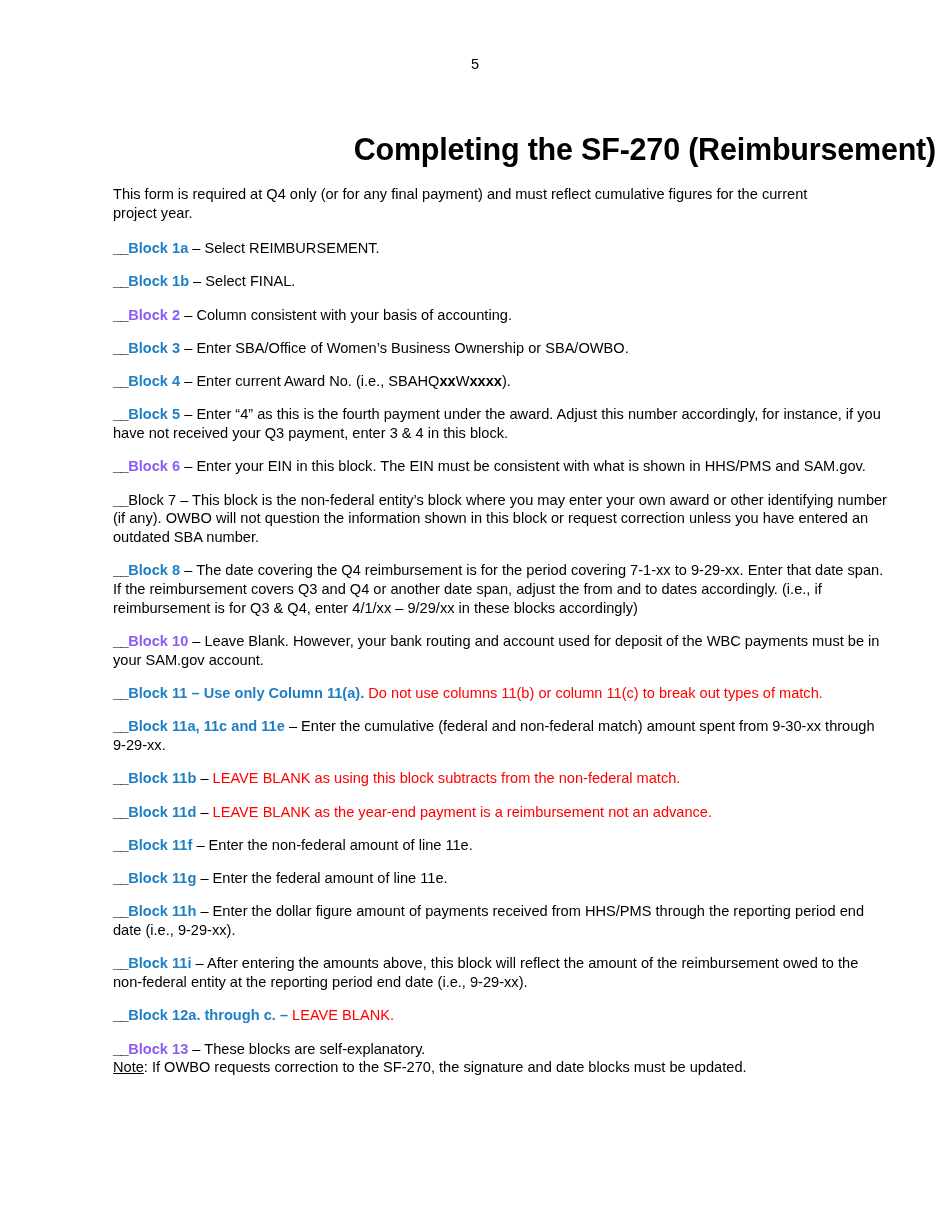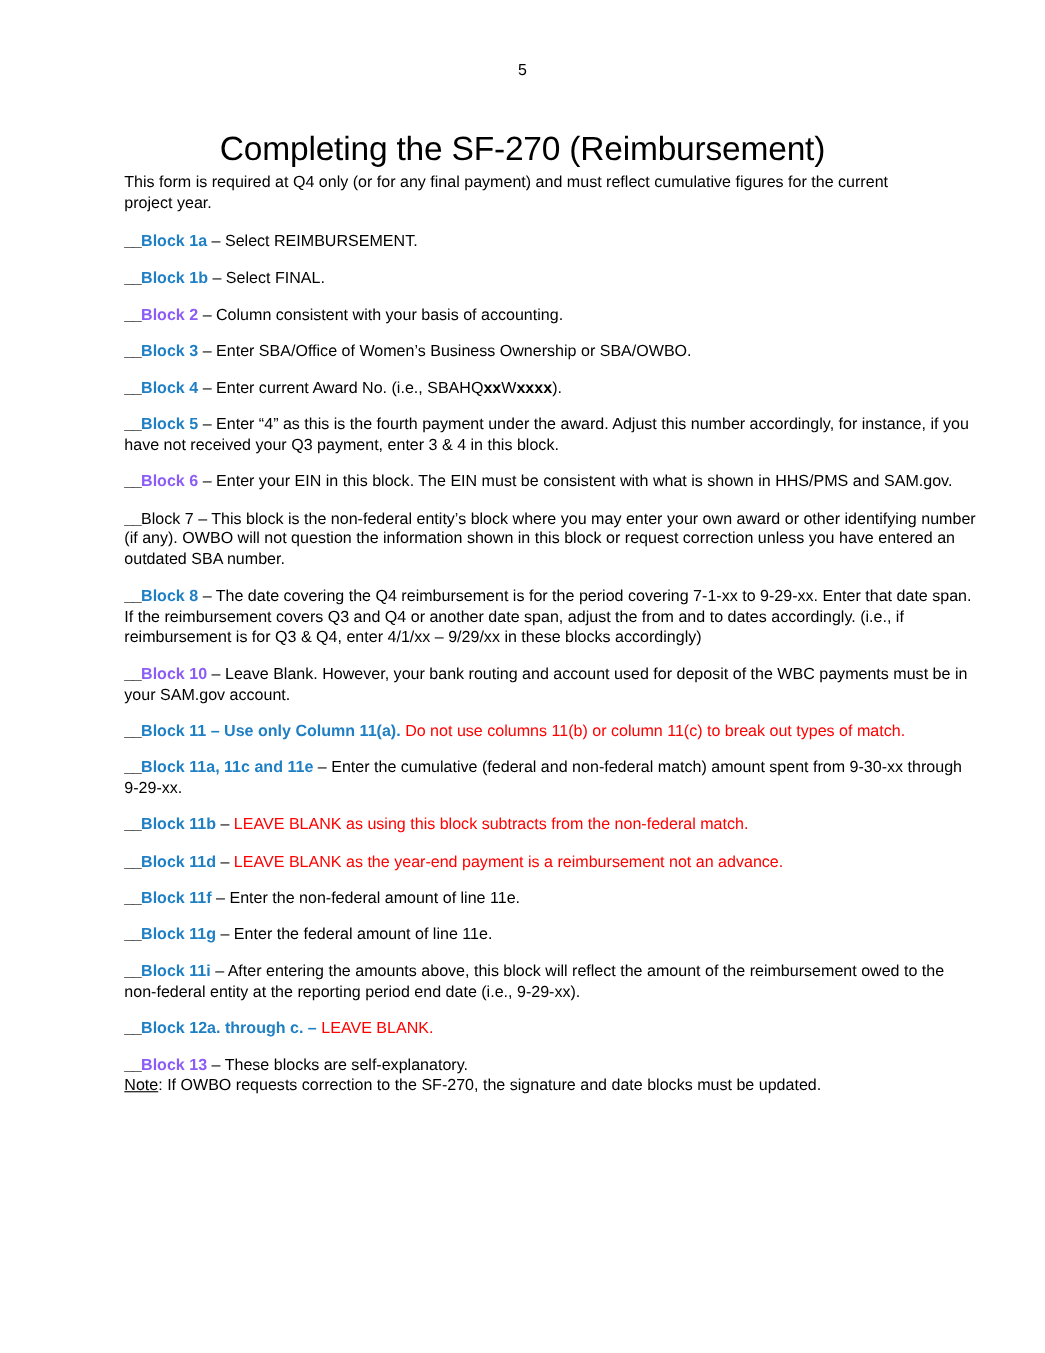--- a/index.html
+++ b/index.html
@@ -24,25 +24,25 @@
     overflow: hidden;
   }
   .page-number {
     text-align: center;
     font-size: 14.5px;
     line-height: 1;
     padding-top: 57px;
     color: #000;
   }
   .doc-title {
-    text-align: center;
+    text-align: right;
     font-size: 30.5px;
-    font-weight: normal;
+    font-weight: bold;
     letter-spacing: -0.2px;
-    margin: 0;
+    margin: 14px;
     padding-top: 46px;
     line-height: 1.12;
     color: #000;
   }
   .doc-subtitle {
     text-align: left;
     font-size: 14.6px;
     line-height: 1.32;
     margin: 0;
     padding-top: 5px;
@@ -152,20 +152,23 @@
     </p>
 
     <p class="entry">
       <span class="mark">__</span><span class="lead blue">Block 11f</span><span class="dash-black"> – </span><span class="black">Enter the non-federal amount of line 11e.</span>
     </p>
 
     <p class="entry">
       <span class="mark">__</span><span class="lead blue">Block 11g</span><span class="dash-black"> – </span><span class="black">Enter the federal amount of line 11e.</span>
     </p>
 
+    <p class="entry">
+      <span class="mark">__</span><span class="lead blue">Block 11h</span><span class="dash-black"> – </span><span class="black">Enter the dollar figure amount of payments received from HHS/PMS through the reporting period end date (i.e., 9-29-xx).</span>
+    </p>
 
     <p class="entry">
       <span class="mark">__</span><span class="lead blue">Block 11i</span><span class="dash-black"> – </span><span class="black">After entering the amounts above, this block will reflect the amount of the reimbursement owed to the non-federal entity at the reporting period end date (i.e., 9-29-xx).</span>
     </p>
 
     <p class="entry">
       <span class="mark">__</span><span class="lead blue">Block 12a. through c.</span><span class="lead blue"> – </span><span class="red">LEAVE BLANK.</span>
     </p>
 
     <p class="entry tight">

